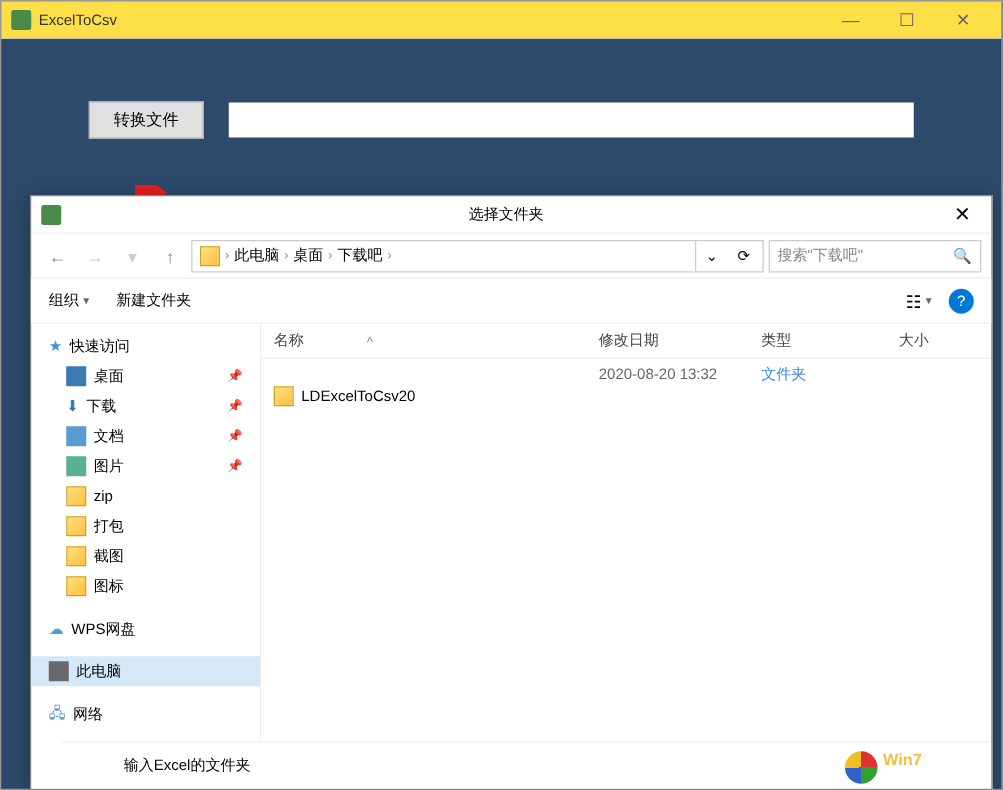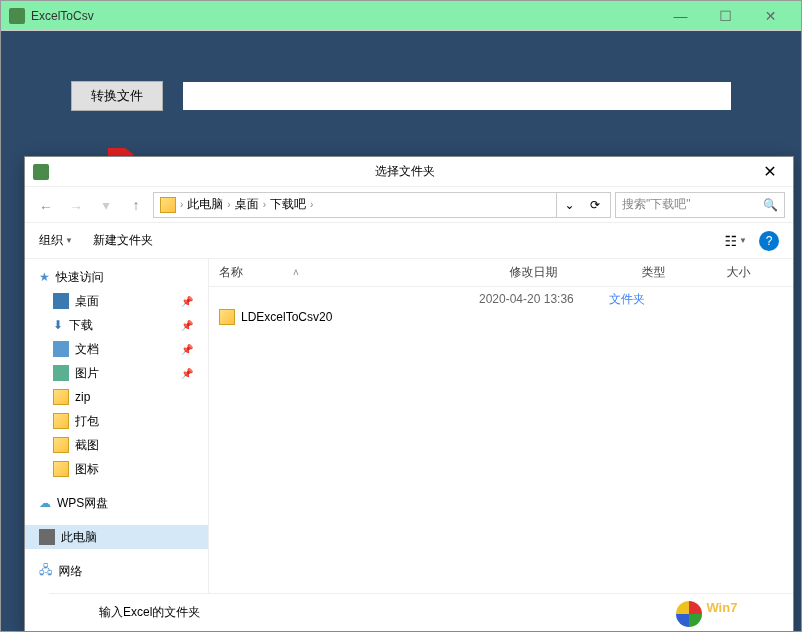--- a/index.html
+++ b/index.html
@@ -1,20 +1,20 @@
 <!DOCTYPE html>
 <html><head>
 <meta charset="utf-8">
 <style>
 * { box-sizing: border-box; margin: 0; padding: 0; font-family: "Microsoft YaHei", sans-serif; }
 body { width: 802px; height: 632px; overflow: hidden; background: #2d4a6b; position: relative; }
 
 
 .app-window { width: 802px; height: 632px; background: #2d4a6b; border: 1px solid #999; }
-.app-titlebar { height: 30px; background: #86efac; display: flex; align-items: center; padding: 0 8px; border-bottom: 1px solid #ccc; }
+.app-titlebar { height: 30px; background: #fde047; display: flex; align-items: center; padding: 0 8px; border-bottom: 1px solid #ccc; }
 .app-icon { width: 16px; height: 16px; background: #4a8a4a; border-radius: 2px; margin-right: 6px; }
 .app-title { font-size: 12px; color: #333; flex: 1; }
 .app-controls { display: flex; gap: 0; }
 .app-ctrl { width: 45px; height: 28px; display: flex; align-items: center; justify-content: center; color: #666; font-size: 14px; cursor: pointer; }
 
 .app-body { padding: 50px 70px 0 70px; }
 .row { display: flex; align-items: center; margin-bottom: 24px; }
 .btn-gray { width: 92px; height: 30px; background: #e0e0e0; border: 1px solid #b0b0b0; font-size: 13px; cursor: pointer; margin-right: 20px; }
 .input-white { flex: 1; height: 28px; background: #fff; border: none; padding: 0 8px; }
 
@@ -55,21 +55,21 @@
 .ic-doc { background: #5a9ad0; }
 .ic-pic { background: #5ab090; }
 .ic-folder { background: linear-gradient(135deg,#ffe080,#ffc040); border: 1px solid #d0a020; }
 .ic-cloud { color: #4aa0d0; }
 .ic-pc { background: #6a6a6a; }
 .ic-net { color: #4a90d0; }
 .side-spacer { height: 10px; }
 
 .filearea { flex: 1; display: flex; flex-direction: column; }
 .cols { height: 28px; display: flex; align-items: center; border-bottom: 1px solid #eee; font-size: 12px; color: #444; }
-.col { padding: 0 10px; border-right: 1px solid transparent; text-align: center; }
+.col { padding: 0 10px; border-right: 1px solid transparent; }
 .col-name { width: 260px; display: flex; align-items: center; gap: 50px; }
 .col-date { width: 130px; }
 .col-type { width: 110px; }
 .col-size { width: 60px; }
 .sort-ind { color: #888; font-size: 10px; }
 .files { flex: 1; }
 .file-row { height: 24px; display: flex; align-items: center; font-size: 12px; cursor: pointer; }
 .fc { padding: 0 10px; }
 .fc-name { width: 260px; display: flex; align-items: center; gap: 6px; margin-top: 36px; }
 .fc-date { width: 130px; color: #666; }
@@ -228,21 +228,21 @@
         <div class="col col-date">修改日期</div>
         <div class="col col-type">类型</div>
         <div class="col col-size">大小</div>
       </div>
       <div class="files">
         <div class="file-row">
           <div class="fc fc-name">
             <span class="side-icon ic-folder"></span>
             <span>LDExcelToCsv20</span>
           </div>
-          <div class="fc fc-date">2020-04-20 13:36</div>
+          <div class="fc fc-date">2020-08-20 13:32</div>
           <div class="fc fc-type">文件夹</div>
           <div class="fc fc-size"></div>
         </div>
       </div>
     </div>
   </div>
 
   <div class="dlg-footer">
     <span>输入Excel的文件夹</span>
   </div>

